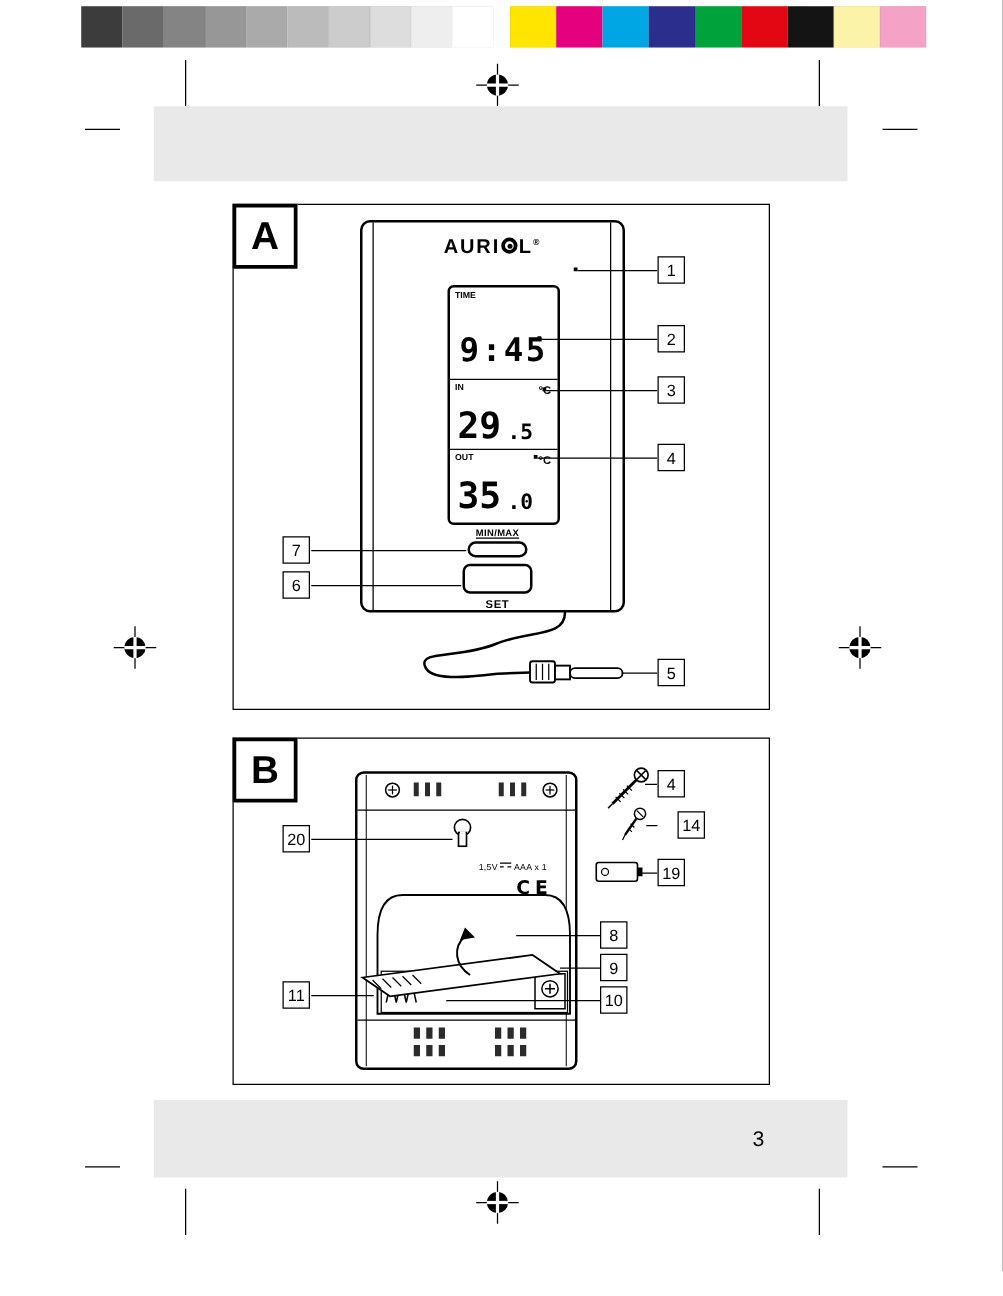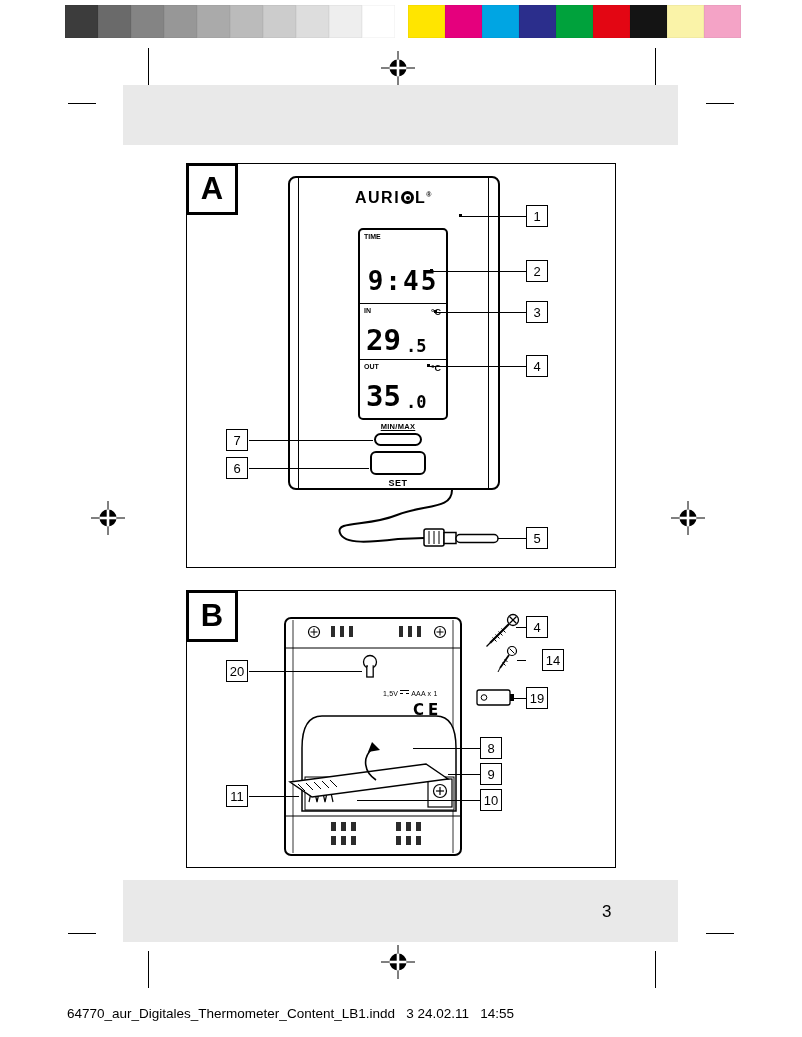--- a/index.html
+++ b/index.html
@@ -322,15 +322,14 @@
   <div class="abs leader" style="left:448px; top:774px; width:32px;"></div>
   <div class="abs leader" style="left:357px; top:800px; width:123px;"></div>
   <div class="abs leader" style="left:249px; top:796px; width:50px;"></div>
   <div class="abs leader" style="left:249px; top:671px; width:113px;"></div>
   <div class="abs leader" style="left:516px; top:627px; width:10px;"></div>
   <div class="abs leader" style="left:517px; top:660px; width:9px;"></div>
   <div class="abs leader" style="left:513px; top:698px; width:13px;"></div>
 
   <div class="abs page-num" style="left:602px; top:902px;">3</div>
 
-  <div class="abs imprint" style="left:67px; top:1006px;">64770_aur_Digitales_Thermometer_Content_LB1.indd   3 24.02.11   14:55</div>
 
 </div>
 
 </body></html>

